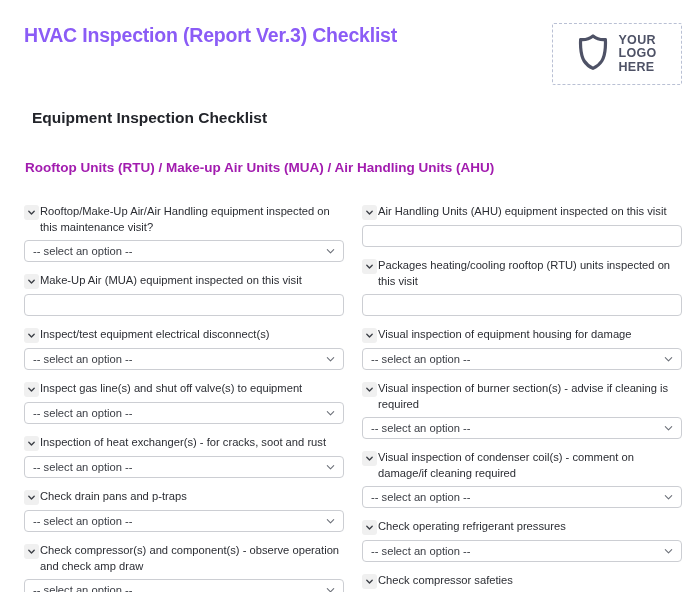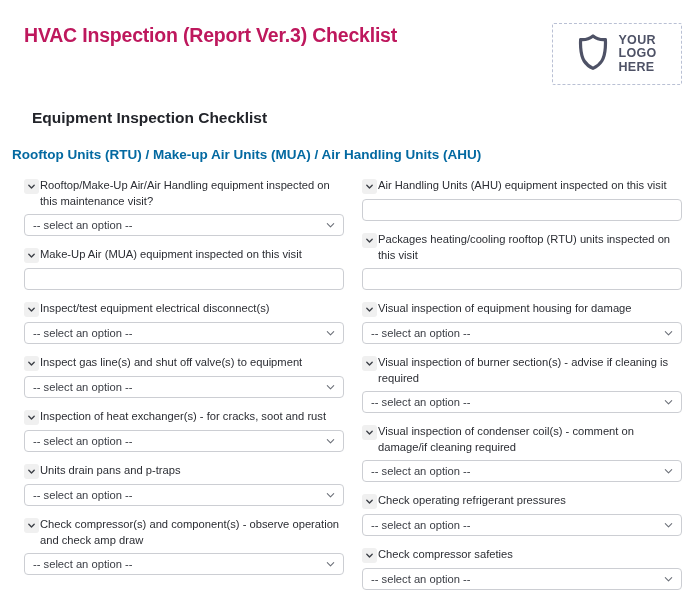--- a/index.html
+++ b/index.html
@@ -22,21 +22,21 @@
 
   
   .header {
     position: relative;
     padding: 18px 24px 0 24px;
     height: 100px;
   }
   .doc-title {
     font-size: 19.5px;
     font-weight: bold;
-    color: #be185d;
+    color: #8b5cf6;
     letter-spacing: -0.2px;
     margin: 0;
     line-height: 26px;
     padding-top: 4px;
   }
   .logo-box {
     position: absolute;
     top: 23px;
     right: 18px;
     width: 130px;
@@ -69,22 +69,22 @@
     font-weight: bold;
     color: #22242a;
     margin: 0;
     padding: 0 32px;
     line-height: 20px;
   }
   .section-title.main { padding-top: 8px; }
   .subsection-title {
     font-size: 13.5px;
     font-weight: bold;
-    color: #0369a1;
-    margin: 0;
+    color: #a21caf;
+    margin: 13px;
     padding: 18px 24px 0 12px;
     line-height: 18px;
   }
 
   
   .form-grid {
     display: flex;
     padding: 14px 18px 0 24px;
     gap: 18px;
     align-items: flex-start;
@@ -261,21 +261,21 @@
             </span>
           </div>
         </div>
         <div class="field">
           <div class="field-label-row">
             <span class="toggle-btn">
               <svg width="9" height="9" viewBox="0 0 10 10" fill="none" xmlns="http://www.w3.org/2000/svg">
                 <path d="M2 3.6 L5 6.6 L8 3.6" stroke="#3c3f46" stroke-width="1.5" stroke-linecap="round" stroke-linejoin="round"></path>
               </svg>
             </span>
-            <span class="field-label">Units drain pans and p-traps</span>
+            <span class="field-label">Check drain pans and p-traps</span>
           </div>
           <div class="control select">
             <span class="placeholder-text">-- select an option --</span>
             <span class="select-caret">
               <svg width="11" height="11" viewBox="0 0 12 12" fill="none" xmlns="http://www.w3.org/2000/svg">
                 <path d="M2.5 4.5 L6 8 L9.5 4.5" stroke="#6b6f78" stroke-width="1.15" stroke-linecap="round" stroke-linejoin="round"></path>
               </svg>
             </span>
           </div>
         </div>

